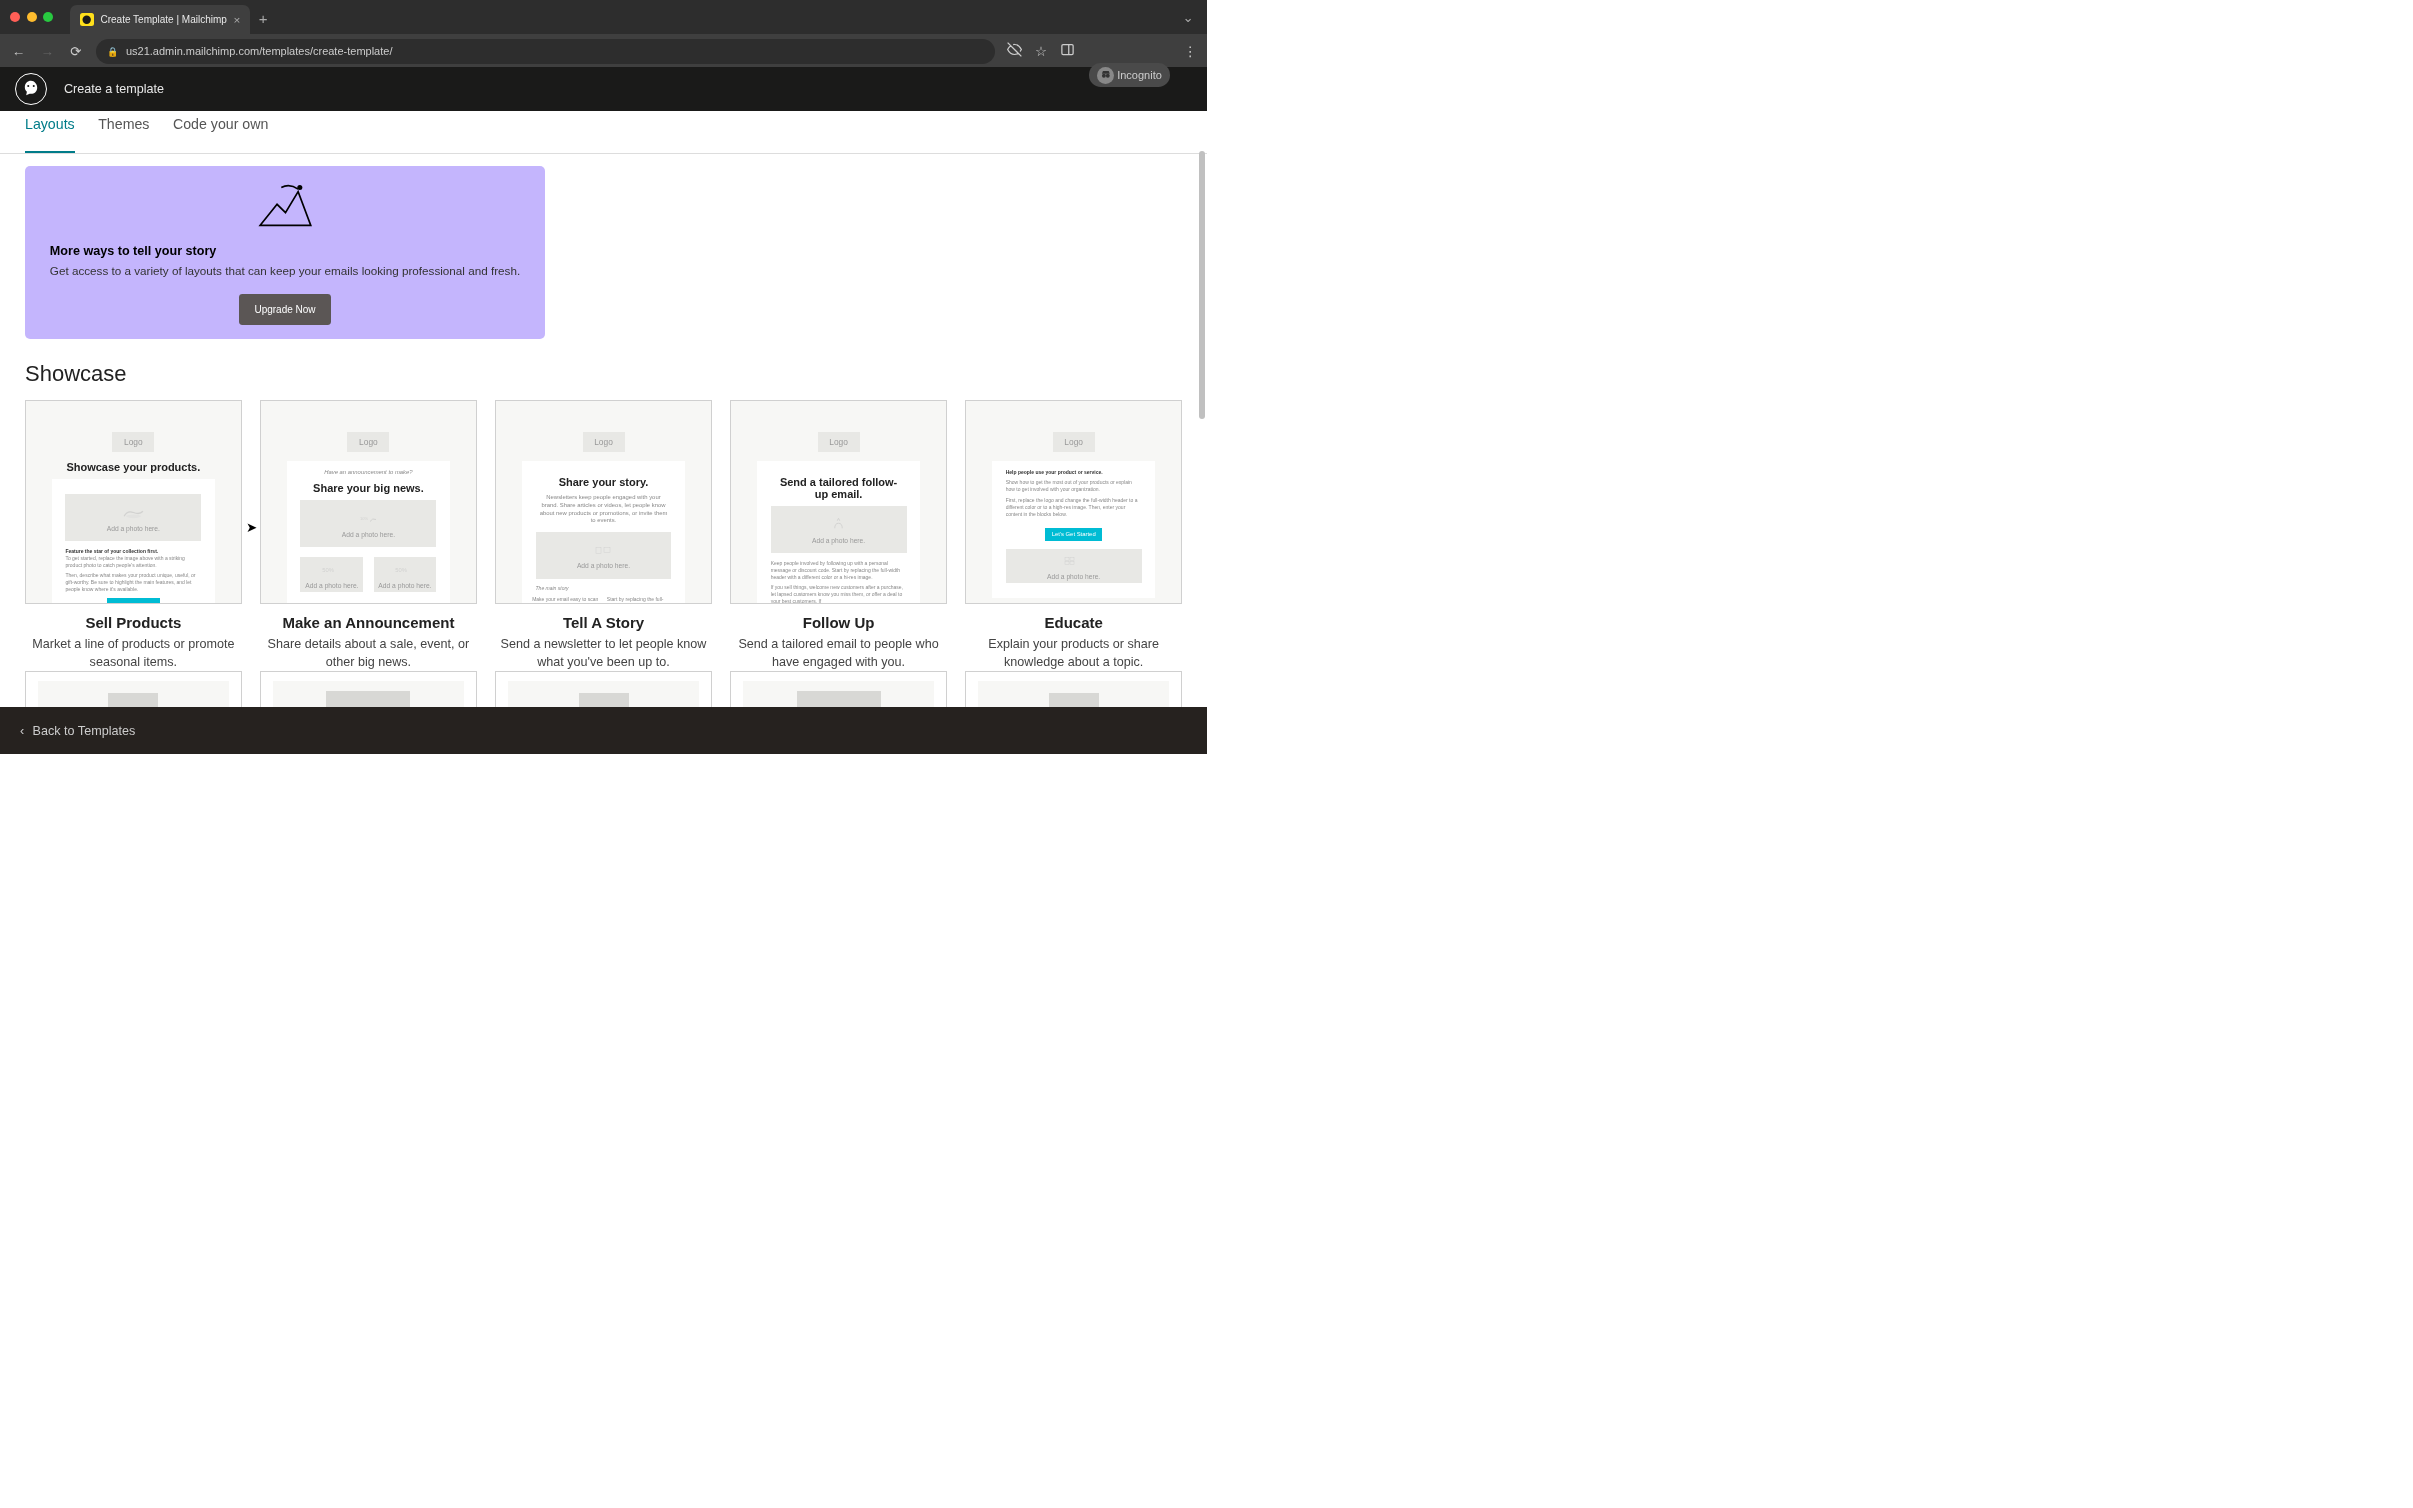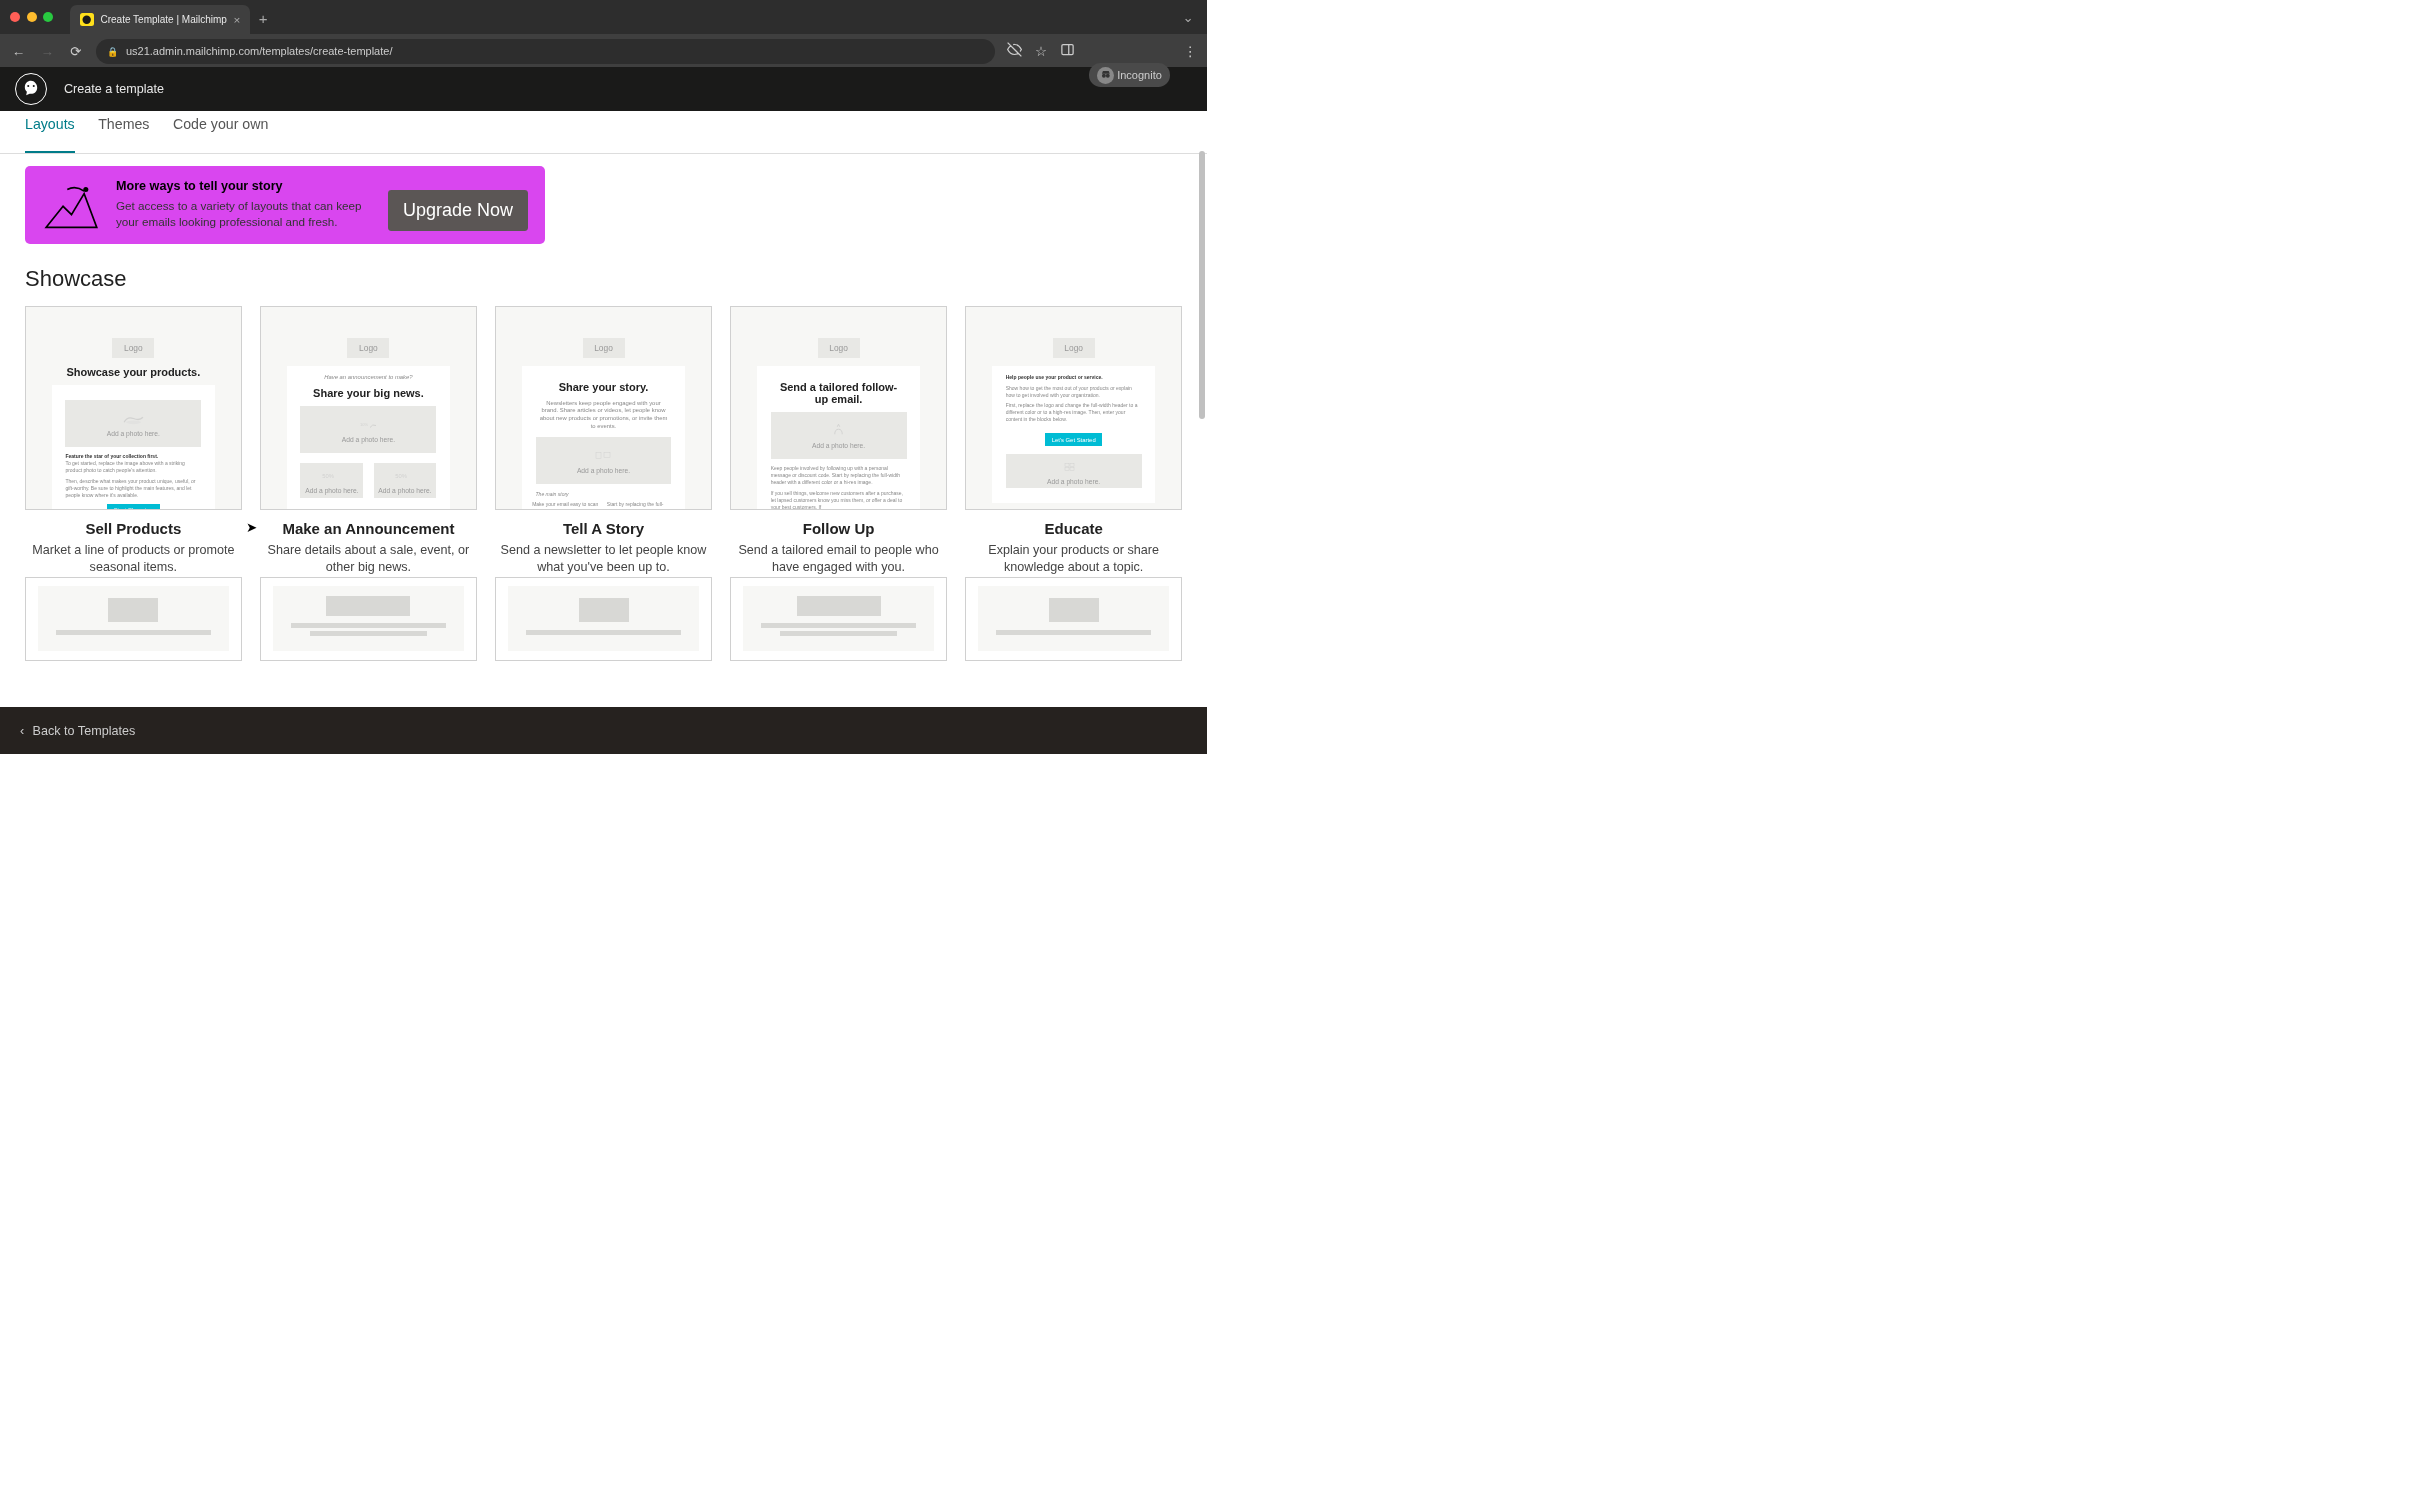--- a/index.html
+++ b/index.html
@@ -136,41 +136,42 @@
 
 
 .content {
   padding: 11.7px 25px 67px 25px;
   height: calc(754px - 67px - 44px - 34px);
   overflow-y: auto;
 }
 
 
 .promo {
-  background: #d946ef;
+  background: #c4b5fd;
   border-radius: 5px;
   padding: 13.4px 17px;
   display: flex;
-  align-items: flex-end;
+  align-items: center;
   gap: 15px;
   max-width: 520px;
+  flex-direction: column;
 }
 .promo-illus {
   width: 59px; height: 50px;
 }
 .promo-text { flex: 1; }
 .promo-title { font-weight: 700; font-size: 12.6px; margin-bottom: 5px; }
 .promo-desc { font-size: 11.7px; color: #333; line-height: 1.4; }
 .promo-btn {
   background: #5b5655;
   color: #fff;
   border: none;
   padding: 10px 15px;
   border-radius: 3.4px;
-  font-size: 18px;
+  font-size: 10px;
   cursor: pointer;
 }
 
 
 .section-title {
   font-size: 22px;
   font-weight: 400;
   margin: 22px 0 13.4px 0;
   color: #222;
 }

